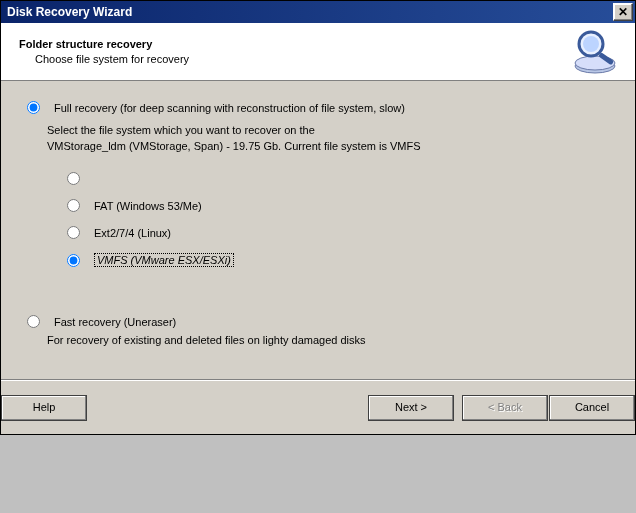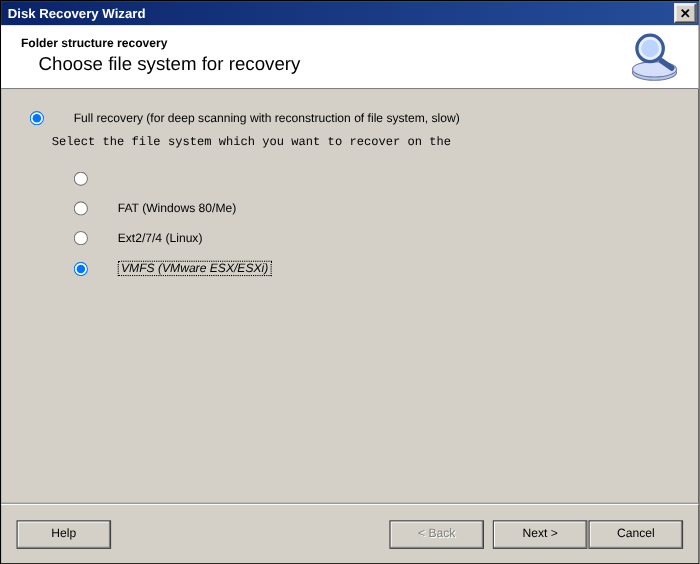--- a/index.html
+++ b/index.html
@@ -4,21 +4,21 @@
 <style>
   html, body {
     margin: 0;
     padding: 0;
     font-family: Tahoma, Arial, sans-serif;
     font-size: 11px;
     background: #c0c0c0;
   }
   .window {
     width: 636px;
-    height: 513px;
+    height: 435px;
     background: #d4d0c8;
     border: 1px solid #000;
     box-sizing: border-box;
     display: flex;
     flex-direction: column;
     position: relative;
   }
   .titlebar {
     height: 22px;
     background: linear-gradient(to right, #0a246a, #274e9a);
@@ -59,48 +59,47 @@
     padding: 6px 14px 6px 18px;
     box-sizing:border-box;
   }
   .header-text .header-title {
     font-weight: bold;
     font-size: 11px;
     color:#000;
     margin-bottom:3px;
   }
   .header-text .header-sub {
-    font-size: 17px;
+    font-size: 11px;
     color:#000;
     padding-left: 16px;
   }
   .header-icon svg { display:block; }
   .body-pane {
     flex: 1;
     padding: 20px 20px 10px 26px;
     color:#000;
     position:relative;
     box-sizing:border-box;
     overflow:hidden;
   }
   .radio-row {
     display:flex;
     align-items:center;
-    gap:23px;
+    gap:10px;
     margin-bottom:4px;
   }
   .radio-row input[type=radio]{
     margin:0 4px 0 0;
     width:13px; height:13px;
   }
   .desc-block {
     margin-left: 20px;
     margin-top:8px;
     line-height:16px;
-    font-family:Liberation Mono, monospace;
   }
   .fs-options {
     margin-left: 40px;
     margin-top: 18px;
   }
   .fs-options .radio-row {
     margin-bottom: 14px;
   }
   .dotted-sel {
     border: 1px dotted #000;
@@ -110,21 +109,21 @@
   .section2 {
     margin-top: 48px;
   }
   .section2 .desc-block { margin-top:4px; }
   .footer {
     height: 54px;
     border-top: 1px solid #fff;
     box-shadow: 0 -1px 0 #808080;
     display:flex;
     align-items:center;
-    padding: 0 14px;
+    padding: 0 0;
     box-sizing:border-box;
   }
   .btn {
     width: 84px;
     height: 24px;
     background: #d4d0c8;
     border: 1px solid #404040;
     box-shadow: inset -1px -1px 0 #808080, inset 1px 1px 0 #ffffff;
     font-family: Tahoma, Arial, sans-serif;
     font-size: 11px;
@@ -172,44 +171,52 @@
 
   <div class="body-pane">
 
     <label class="radio-row">
       <input type="radio" name="mode" checked="" style="">
       <span>Full recovery (for deep scanning with reconstruction of file system, slow)</span>
     </label>
 
     <div class="desc-block">
       <div>Select the file system which you want to recover on the</div>
+      <div>VMStorage_ldm (VMStorage, Span) - 19.75 Gb. Current file system is VMFS</div>
     </div>
 
     <div class="fs-options">
       <label class="radio-row">
         <input type="radio" name="fs" style="">
       </label>
       <label class="radio-row">
         <input type="radio" name="fs" style="">
-        <span>FAT (Windows 80/Me)</span>
+        <span>FAT (Windows 53/Me)</span>
       </label>
       <label class="radio-row">
         <input type="radio" name="fs" style="">
         <span>Ext2/7/4 (Linux)</span>
       </label>
       <label class="radio-row">
         <input type="radio" name="fs" checked="" style="">
         <span class="dotted-sel">VMFS (VMware ESX/ESXi)</span>
       </label>
     </div>
 
+    <div class="section2">
+      <label class="radio-row">
+        <input type="radio" name="mode" style="">
+        <span>Fast recovery (Uneraser)</span>
+      </label>
+      <div class="desc-block">For recovery of existing and deleted files on lighty damaged disks</div>
+    </div>
 
   </div>
 
   <div class="footer">
     <div class="btn help">Help</div>
     <div class="footer-spacer"></div>
+    <div class="btn">Next &gt;</div>
     <div class="btn disabled">&lt; Back</div>
-    <div class="btn">Next &gt;</div>
     <div class="btn" style="margin-left:1px">Cancel</div>
   </div>
 
 </div>
 
 </body></html>

